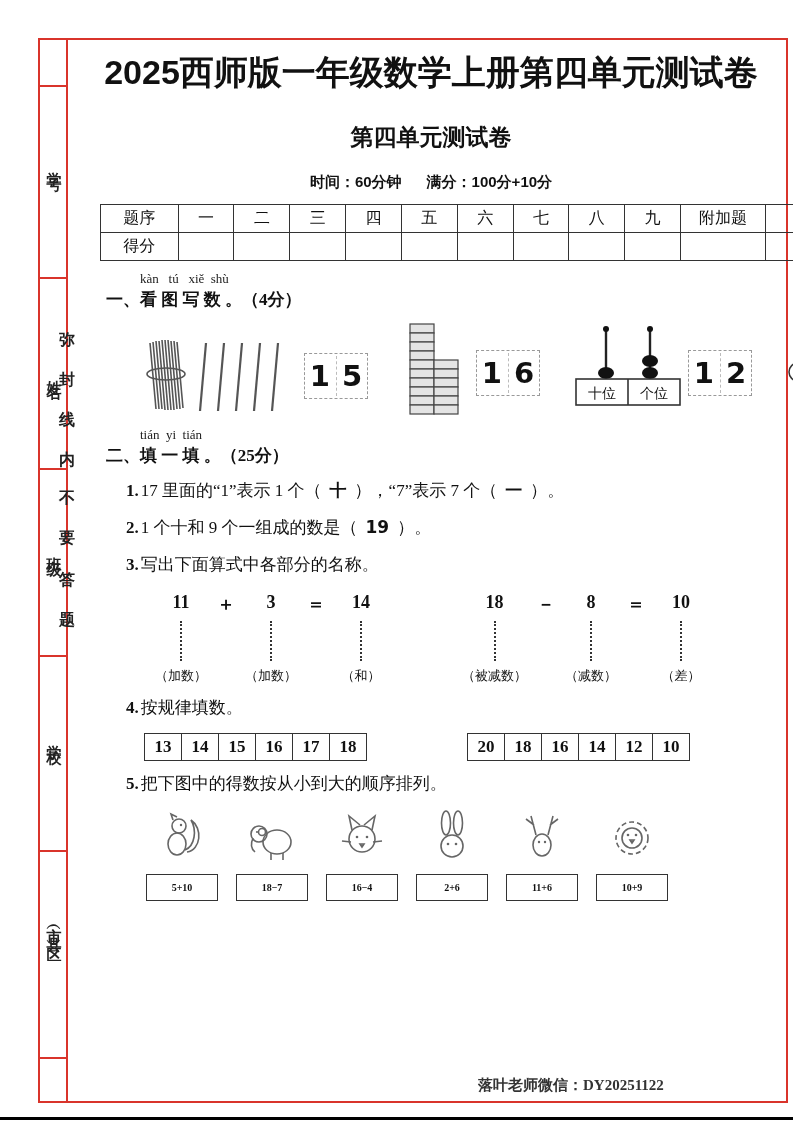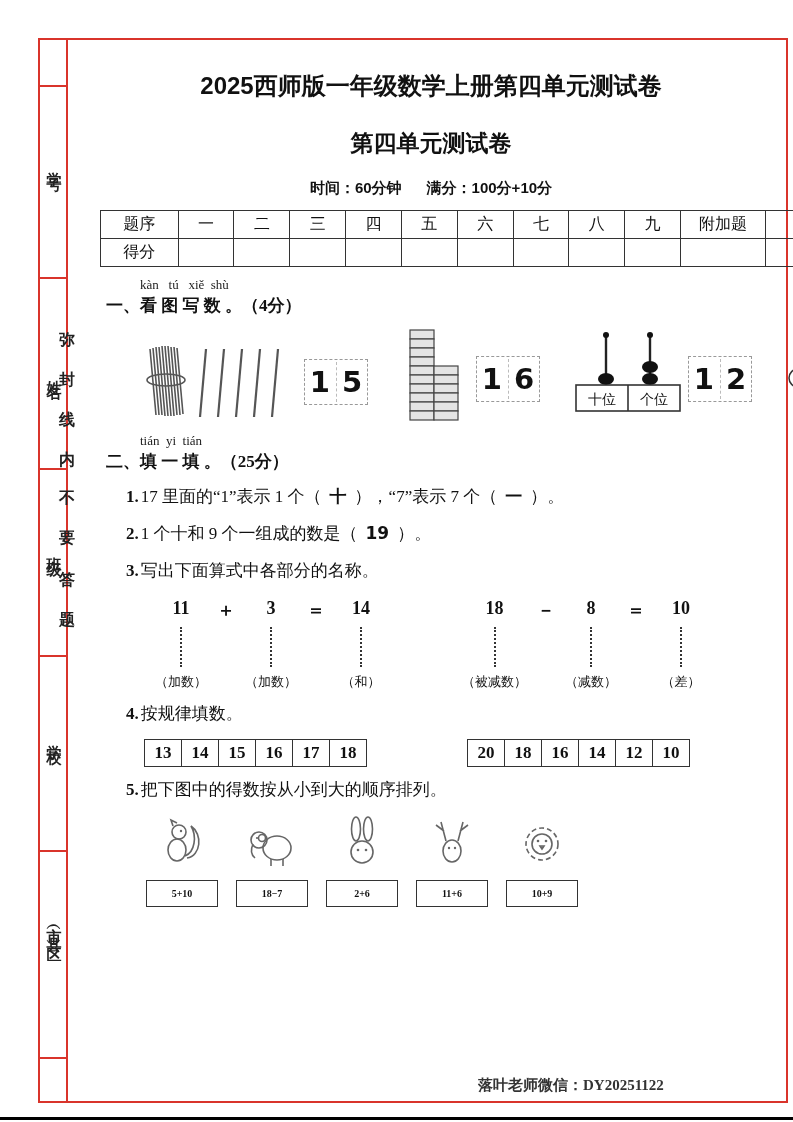--- a/index.html
+++ b/index.html
@@ -11,21 +11,21 @@
   .redline { position:absolute; background:#d9342b; }
   .vlabel {
     position:absolute; writing-mode:vertical-rl; text-orientation:upright;
     font-size:15px; font-weight:600; letter-spacing:5px; color:#222;
   }
   .sealtext {
     position:absolute; left:56px; top:318px; writing-mode:vertical-rl; text-orientation:upright;
     font-size:16px; font-weight:600; letter-spacing:40px; color:#222;
   }
   .content { position:absolute; left:100px; top:50px; width:662px; }
-  .title { font-family:"Liberation Sans","DejaVu Sans",sans-serif; font-weight:bold; font-size:24px; text-align:center; margin-top:20px; }
+  .title { font-family:"Liberation Sans","DejaVu Sans",sans-serif; font-weight:bold; font-size:34px; text-align:center; }
   .subtitle { font-family:"Liberation Sans","DejaVu Sans",sans-serif; font-weight:bold; font-size:23px; text-align:center; margin-top:26px; }
   .meta { font-family:"Liberation Sans","DejaVu Sans",sans-serif; font-weight:bold; font-size:15px; text-align:center; margin-top:20px; white-space:pre; }
   table.score-table { border-collapse:collapse; margin:12px auto 10px 0; width:768px; table-layout:fixed; }
   .score-table td { border:1.5px solid #333; height:28px; text-align:center; font-size:16px; padding:0; }
   .score-table col.c-first { width:64px; }
   .score-table col.c-num { width:46px; }
   .score-table col.c-extra { width:70px; }
   .score-table col.c-total { width:84px; }
   .pinyin { font-size:13px; margin:10px 0 0 40px; color:#222; white-space:pre; }
   .sec-heading { font-size:17px; font-weight:bold; margin:1px 0 0 6px; }
@@ -343,20 +343,35 @@
           <line x1="24" y1="45" x2="24" y2="52"></line>
           <line x1="36" y1="45" x2="36" y2="52"></line>
         </g>
         <circle cx="10" cy="24" r="1.1" fill="#666"></circle>
       </svg>
       <div class="expr-box">18−7</div>
     </div>
     <div class="expr-group">
       <svg width="50" height="54" viewBox="0 0 50 54">
         <g stroke="#666" stroke-width="1.6" fill="none">
+          <circle cx="25" cy="31" r="13"></circle>
+          <path d="M15,22 L12,8 L23,17"></path>
+          <path d="M35,22 L38,8 L27,17"></path>
+          <line x1="5" y1="33" x2="14" y2="34"></line>
+          <line x1="45" y1="33" x2="36" y2="34"></line>
+          <path d="M23,36 h4 l-2,3 z"></path>
+        </g>
+        <circle cx="20" cy="29" r="1.3" fill="#666"></circle>
+        <circle cx="30" cy="29" r="1.3" fill="#666"></circle>
+      </svg>
+      <div class="expr-box">16−4</div>
+    </div>
+    <div class="expr-group">
+      <svg width="50" height="54" viewBox="0 0 50 54">
+        <g stroke="#666" stroke-width="1.6" fill="none">
           <circle cx="25" cy="38" r="11"></circle>
           <ellipse cx="19" cy="15" rx="4.5" ry="12"></ellipse>
           <ellipse cx="31" cy="15" rx="4.5" ry="12"></ellipse>
         </g>
         <circle cx="21" cy="36" r="1.3" fill="#666"></circle>
         <circle cx="29" cy="36" r="1.3" fill="#666"></circle>
       </svg>
       <div class="expr-box">2+6</div>
     </div>
     <div class="expr-group">

